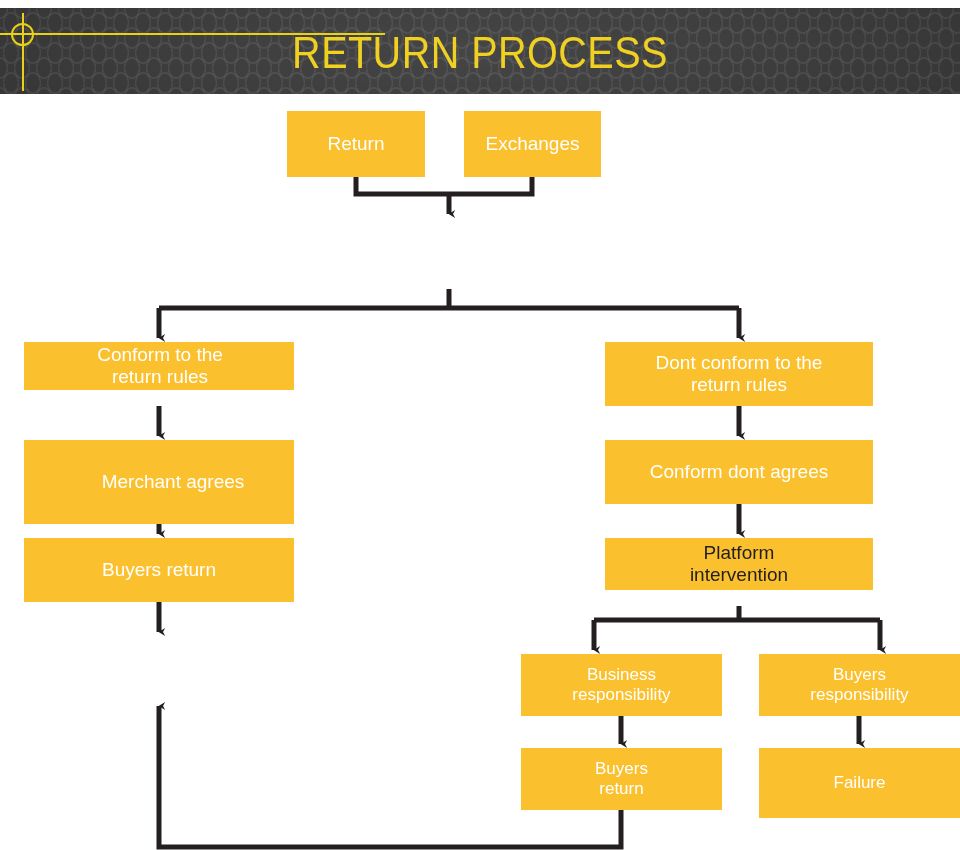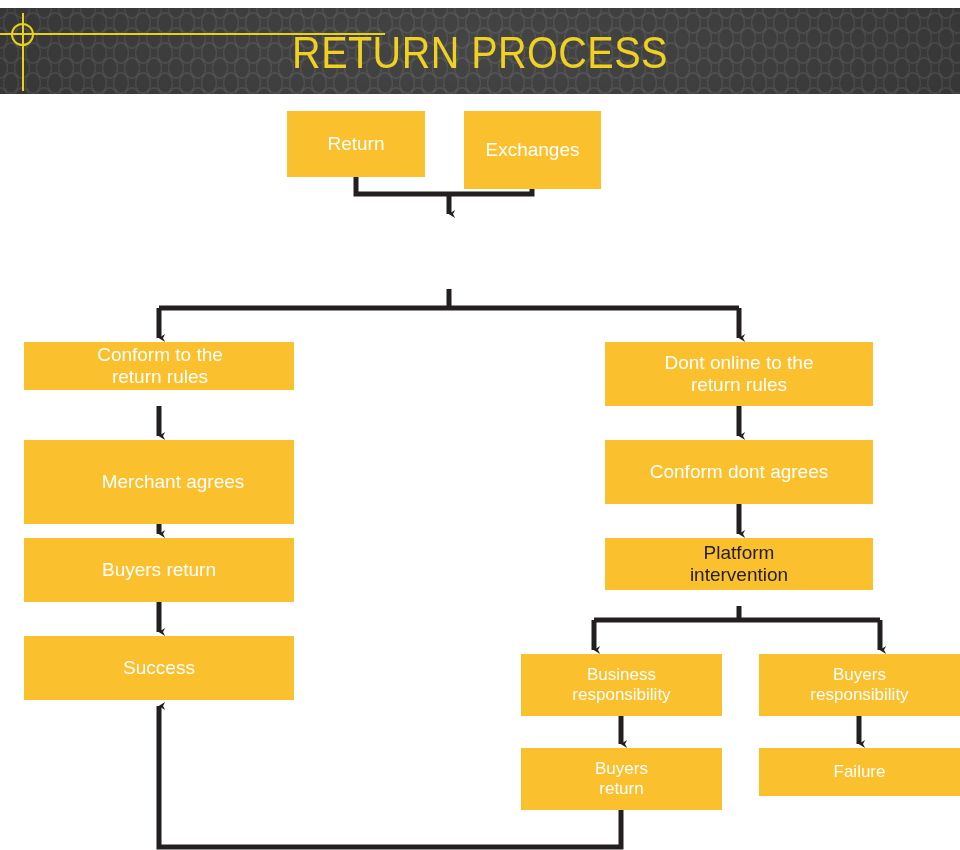--- a/index.html
+++ b/index.html
@@ -126,44 +126,43 @@
 
       <path d="M609,622 L609,650" marker-end="url(#arrow-down)"></path>
       <path name="x" d="M847,622 L847,650" marker-end="url(#arrow-down)"></path>
 
       <path d="M609,716 L609,753 L147,753 L147,612" marker-end="url(#arrow-up)"></path>
     </g>
   </svg>
 
   <div class="node" style="left:275px; top:17px; width:138px; height:66px;">Return</div>
 
-  <div class="node" style="left:452px; top:17px; width:137px; height:78px;">Exchanges</div>
+  <div class="node" style="left:452px; top:17px; width:137px; height:66px;">Exchanges</div>
 
 
   <div class="node" style="left:12px; top:248px; width:270px; height:48px;padding-left:6px;">Conform to the
 return rules</div>
 
   <div class="node" style="left:12px; top:346px; width:270px; height:84px;padding-left:32px;">Merchant agrees</div>
 
   <div class="node" style="left:12px; top:444px; width:270px; height:64px;">Buyers return</div>
 
-  <div class="node" style="left:12px; top:542px; width:270px; height:64px;">Success</div>
 
-  <div class="node" style="left:593px; top:248px; width:268px; height:64px;">Dont online to the
+  <div class="node" style="left:593px; top:248px; width:268px; height:64px;">Dont conform to the
 return rules</div>
 
   <div class="node" style="left:593px; top:346px; width:268px; height:64px;">Conform dont agrees</div>
 
   <div class="node dark-text" style="left:593px; top:444px; width:268px; height:52px;">Platform
 intervention</div>
 
   <div class="node small" style="left:509px; top:560px; width:201px; height:62px;">Business
 responsibility</div>
 
   <div class="node small" style="left:747px; top:560px; width:201px; height:62px;">Buyers
 responsibility</div>
 
   <div class="node small" style="left:509px; top:654px; width:201px; height:62px;">Buyers
 return</div>
 
-  <div class="node small" style="left:747px; top:654px; width:201px; height:48px;">Failure</div>
+  <div class="node small" style="left:747px; top:654px; width:201px; height:70px;">Failure</div>
 
 </div>
 
 </body></html>

